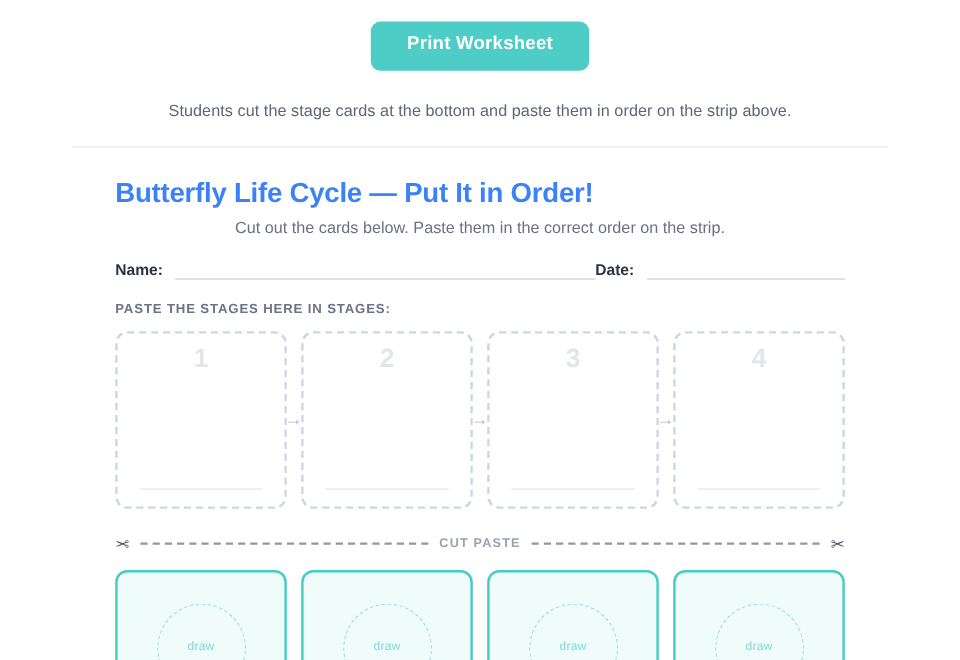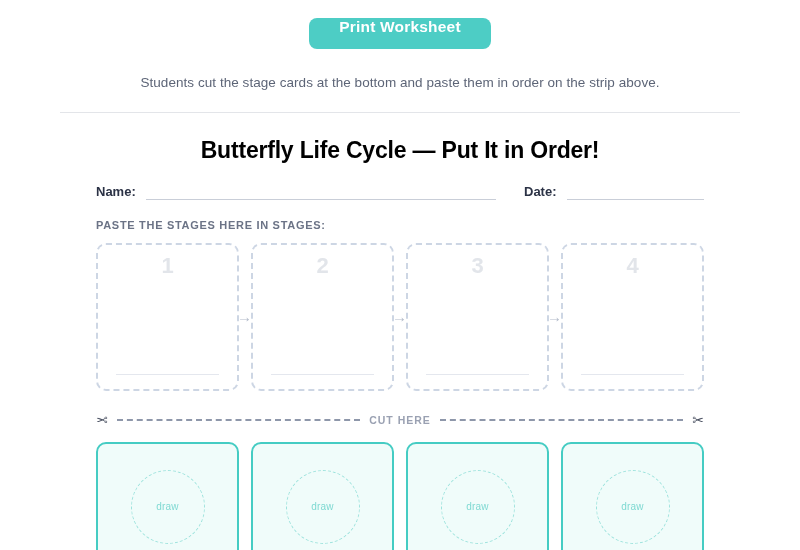--- a/index.html
+++ b/index.html
@@ -23,21 +23,21 @@
   }
   .print-btn {
     display: inline-block;
     background: #4dcdc5;
     color: #ffffff;
     font-size: 15.5px;
     font-weight: bold;
     letter-spacing: .2px;
     border: none;
     border-radius: 8px;
-    padding: 1px 30px 14px;
+    padding: 11px 30px 14px;
     line-height: 1;
     cursor: pointer;
     font-family: "Liberation Sans", sans-serif;
   }
   .toolbar-hint {
     margin-top: 26px;
     font-size: 13.5px;
     color: #5d6577;
     letter-spacing: .05px;
   }
@@ -47,45 +47,44 @@
     height: 1px;
     background: #e3e5e9;
   }
 
   
   .sheet {
     padding: 0 96px;
   }
   .sheet-title {
     margin-top: 24px;
-    text-align: center;
     font-size: 23px;
     font-weight: bold;
     letter-spacing: -.2px;
-    color: #000000;
+    color: #3b82f6;
   }
   .sheet-sub {
     margin-top: 8px;
     text-align: center;
     font-size: 13.5px;
     color: #6a7183;
   }
 
   
   .namerow {
     margin-top: 20px;
     display: flex;
     align-items: flex-end;
   }
   .field {
     display: flex;
     align-items: flex-end;
   }
   .field.name { flex: 0 0 400px; }
-  .field.date { flex: 1; margin-left: 28px; }
+  .field.date { flex: 1; }
   .field-label {
     font-size: 13px;
     font-weight: bold;
     color: #2b3245;
     white-space: nowrap;
     padding-bottom: 1px;
   }
   .field-rule {
     flex: 1;
     margin-left: 10px;
@@ -210,20 +209,21 @@
 <div class="toolbar">
   <button class="print-btn">Print Worksheet</button>
   <div class="toolbar-hint">Students cut the stage cards at the bottom and paste them in order on the strip above.</div>
 </div>
 
 <div class="divider"></div>
 
 <div class="sheet">
 
   <div class="sheet-title">Butterfly Life Cycle — Put It in Order!</div>
+  <div class="sheet-sub">Cut out the cards below. Paste them in the correct order on the strip.</div>
 
   <div class="namerow">
     <div class="field name">
       <span class="field-label">Name:</span>
       <span class="field-rule"></span>
     </div>
     <div class="field date">
       <span class="field-label">Date:</span>
       <span class="field-rule"></span>
     </div>
@@ -250,21 +250,21 @@
     <div class="slot">
       <div class="slot-num">4</div>
       <div class="slot-rule"></div>
       <div class="arrow"></div>
     </div>
   </div>
 
   <div class="cutrow">
     <span class="scissor left">✂</span>
     <span class="cut-dash"></span>
-    <span class="cut-text">CUT HERE</span>
+    <span class="cut-text">CUT PASTE</span>
     <span class="cut-dash"></span>
     <span class="scissor">✂</span>
   </div>
 
   <div class="cards">
     <div class="card">
       <div class="draw-circle">draw</div>
     </div>
     <div class="card">
       <div class="draw-circle">draw</div>

